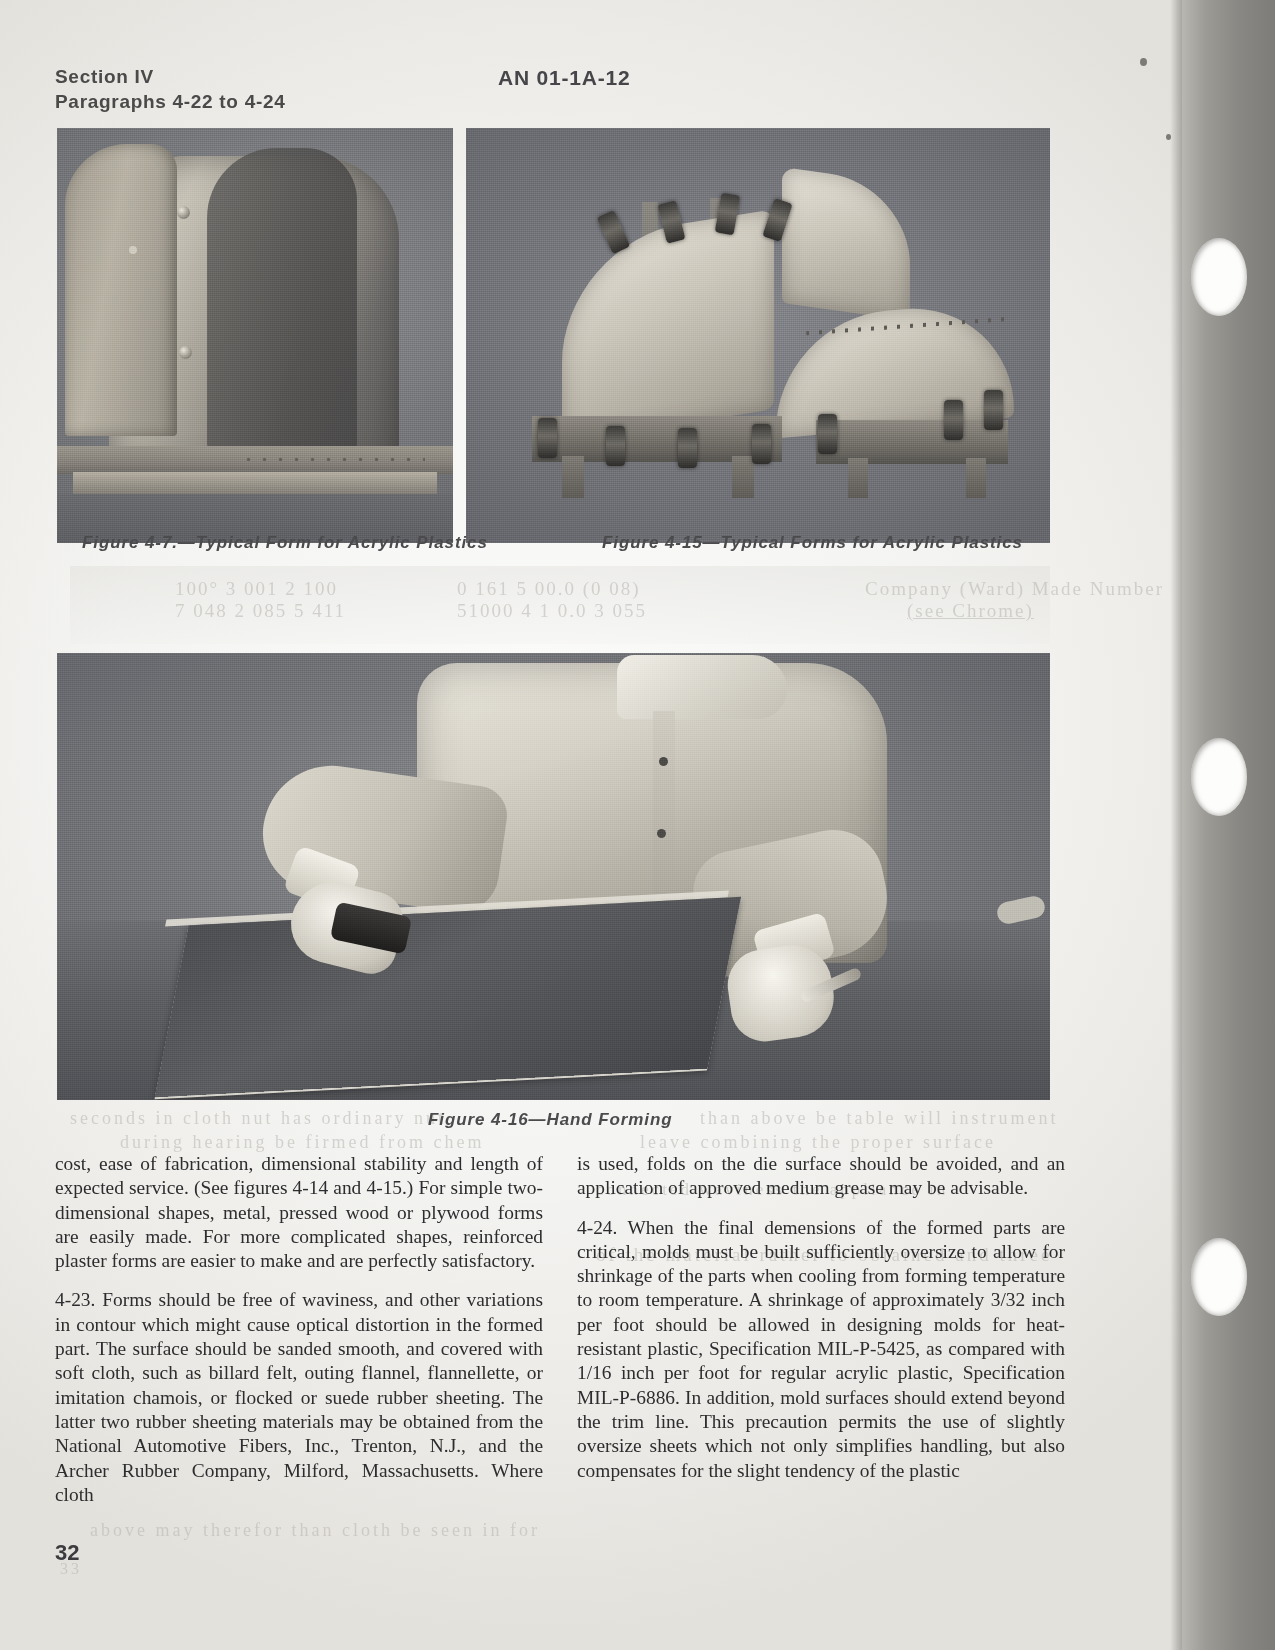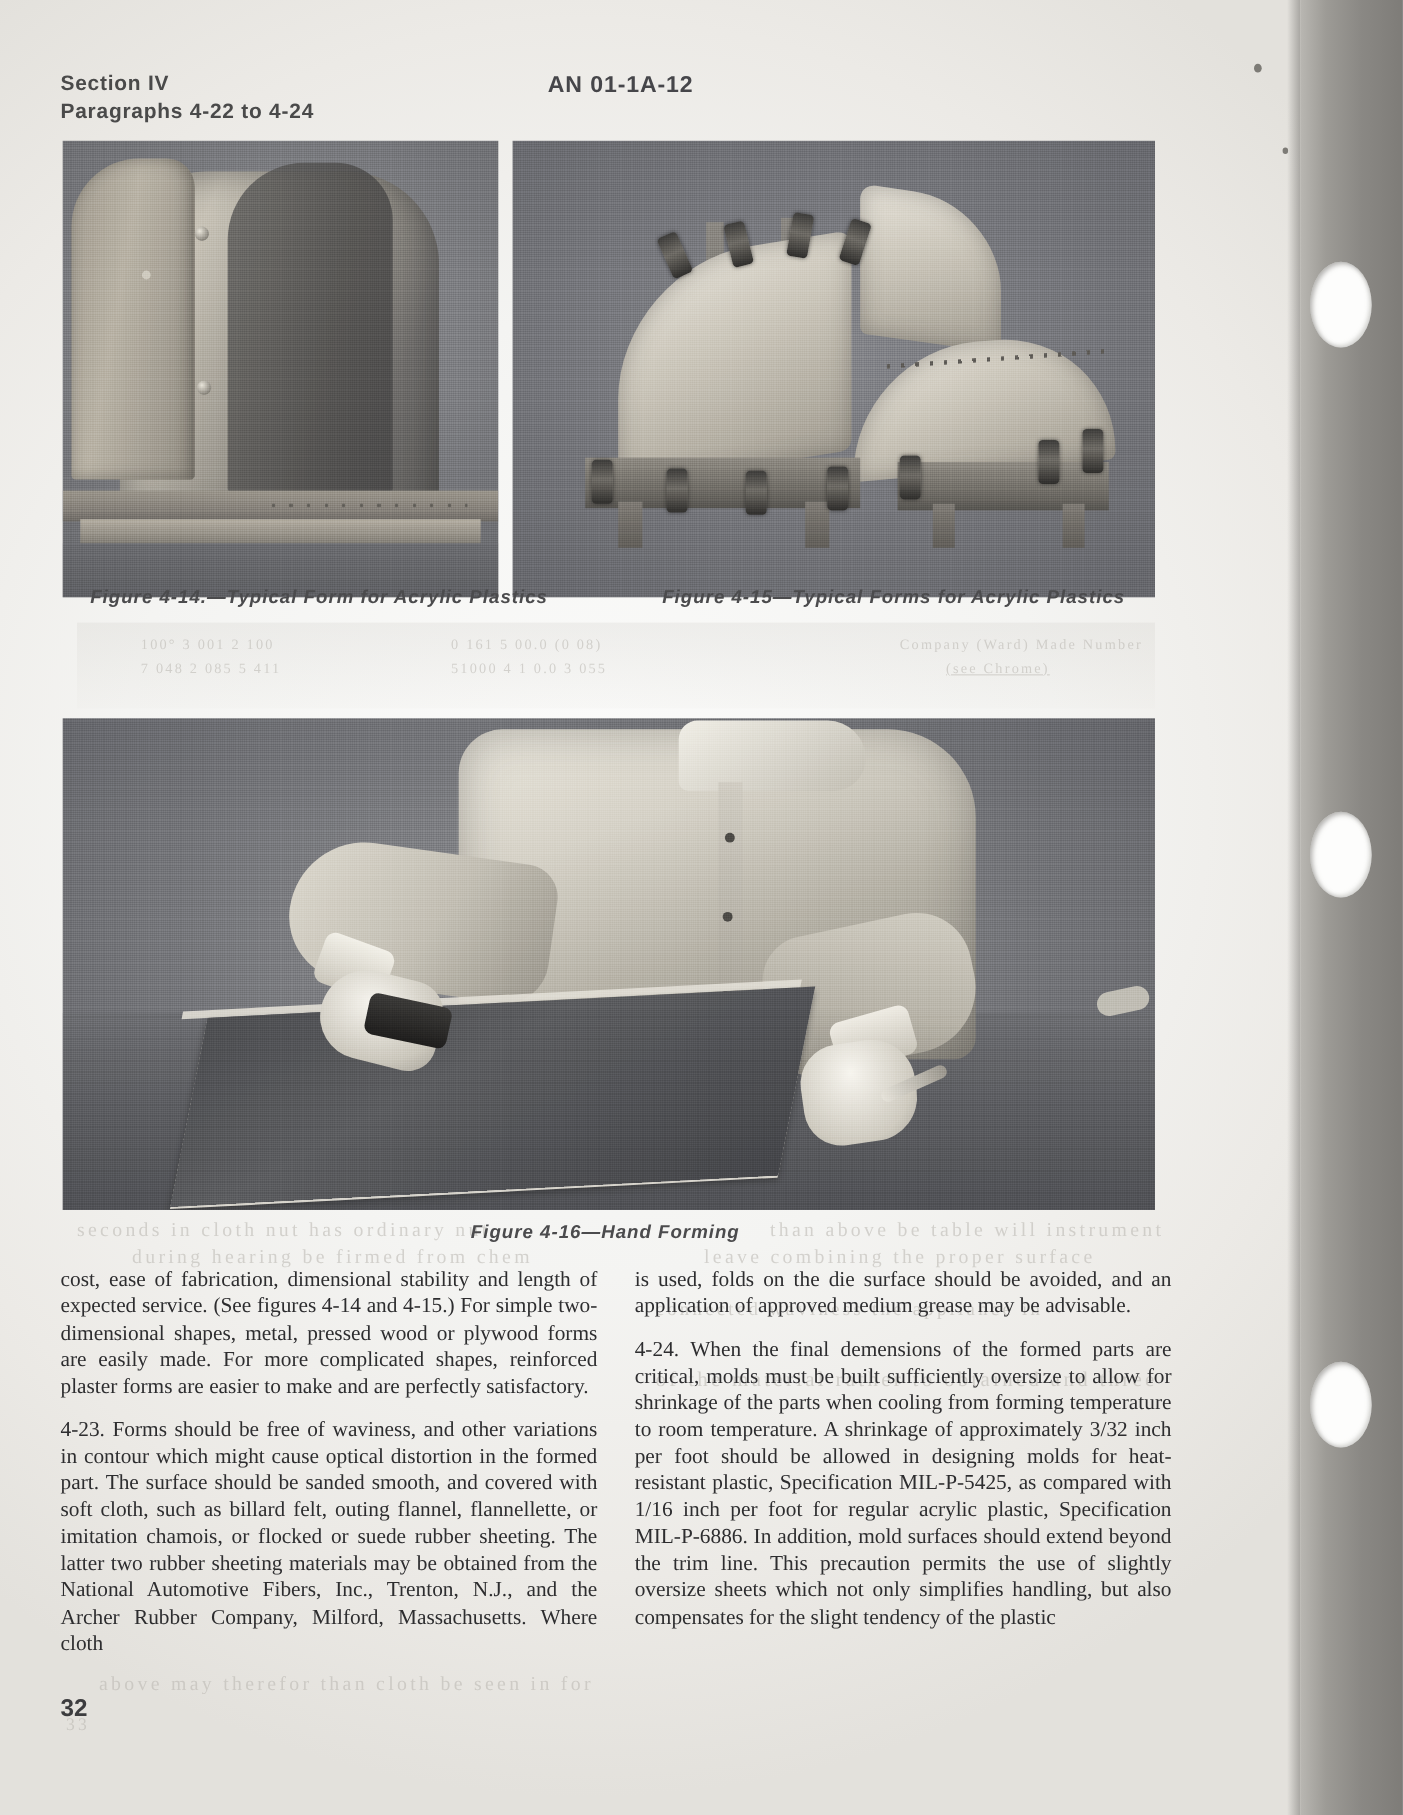--- a/index.html
+++ b/index.html
@@ -438,22 +438,23 @@
     white-space: nowrap;
     pointer-events: none;
   }
   #ghost-table {
     left: 70px; top: 566px;
     width: 980px; height: 78px;
     background: linear-gradient(to bottom, rgba(210,208,203,.5), rgba(228,226,221,.2));
   }
   .ghost-cell {
     position: absolute;
-    font-size: 13px;
+    font-size: 19px;
     letter-spacing: 2px;
+    margin-left: 47px;
   }
   #ghost-line-1 { left: 128px; top: 578px; }
   #ghost-line-2 { left: 128px; top: 600px; }
   #ghost-line-3 { left: 410px; top: 578px; }
   #ghost-line-4 { left: 410px; top: 600px; }
   #ghost-line-5 { left: 818px; top: 578px; }
   #ghost-line-6 { left: 860px; top: 600px; text-decoration: underline; }
   #ghost-mid-1 { left: 70px;  top: 1108px; font-size: 18px; letter-spacing: 3px; }
   #ghost-mid-2 { left: 700px; top: 1108px; font-size: 18px; letter-spacing: 3px; }
   #ghost-mid-3 { left: 120px; top: 1132px; font-size: 18px; letter-spacing: 3px; }
@@ -526,21 +527,21 @@
     <div class="clamp cl5"></div>
     <div class="clamp cl6"></div>
     <div class="clamp cl7"></div>
     <div class="clamp cl8"></div>
     <div class="clamp cl9"></div>
     <div class="clamp cl10"></div>
     <div class="clamp cl11"></div>
     <div class="grain"></div>
   </div>
 
-  <div class="caption" id="cap-4-14">Figure 4-14.—Typical Form for Acrylic Plastics</div>
+  <div class="caption" id="cap-4-14">Figure 4-7.—Typical Form for Acrylic Plastics</div>
   <div class="caption" id="cap-4-15">Figure 4-15—Typical Forms for Acrylic Plastics</div>
 
   <div class="photo" id="fig-4-16">
     <div class="bench"></div>
     <div class="torso"></div>
     <div class="collar"></div>
     <div class="placket"></div>
     <div class="btn b1"></div>
     <div class="btn b2"></div>
     <div class="btn b3"></div>

